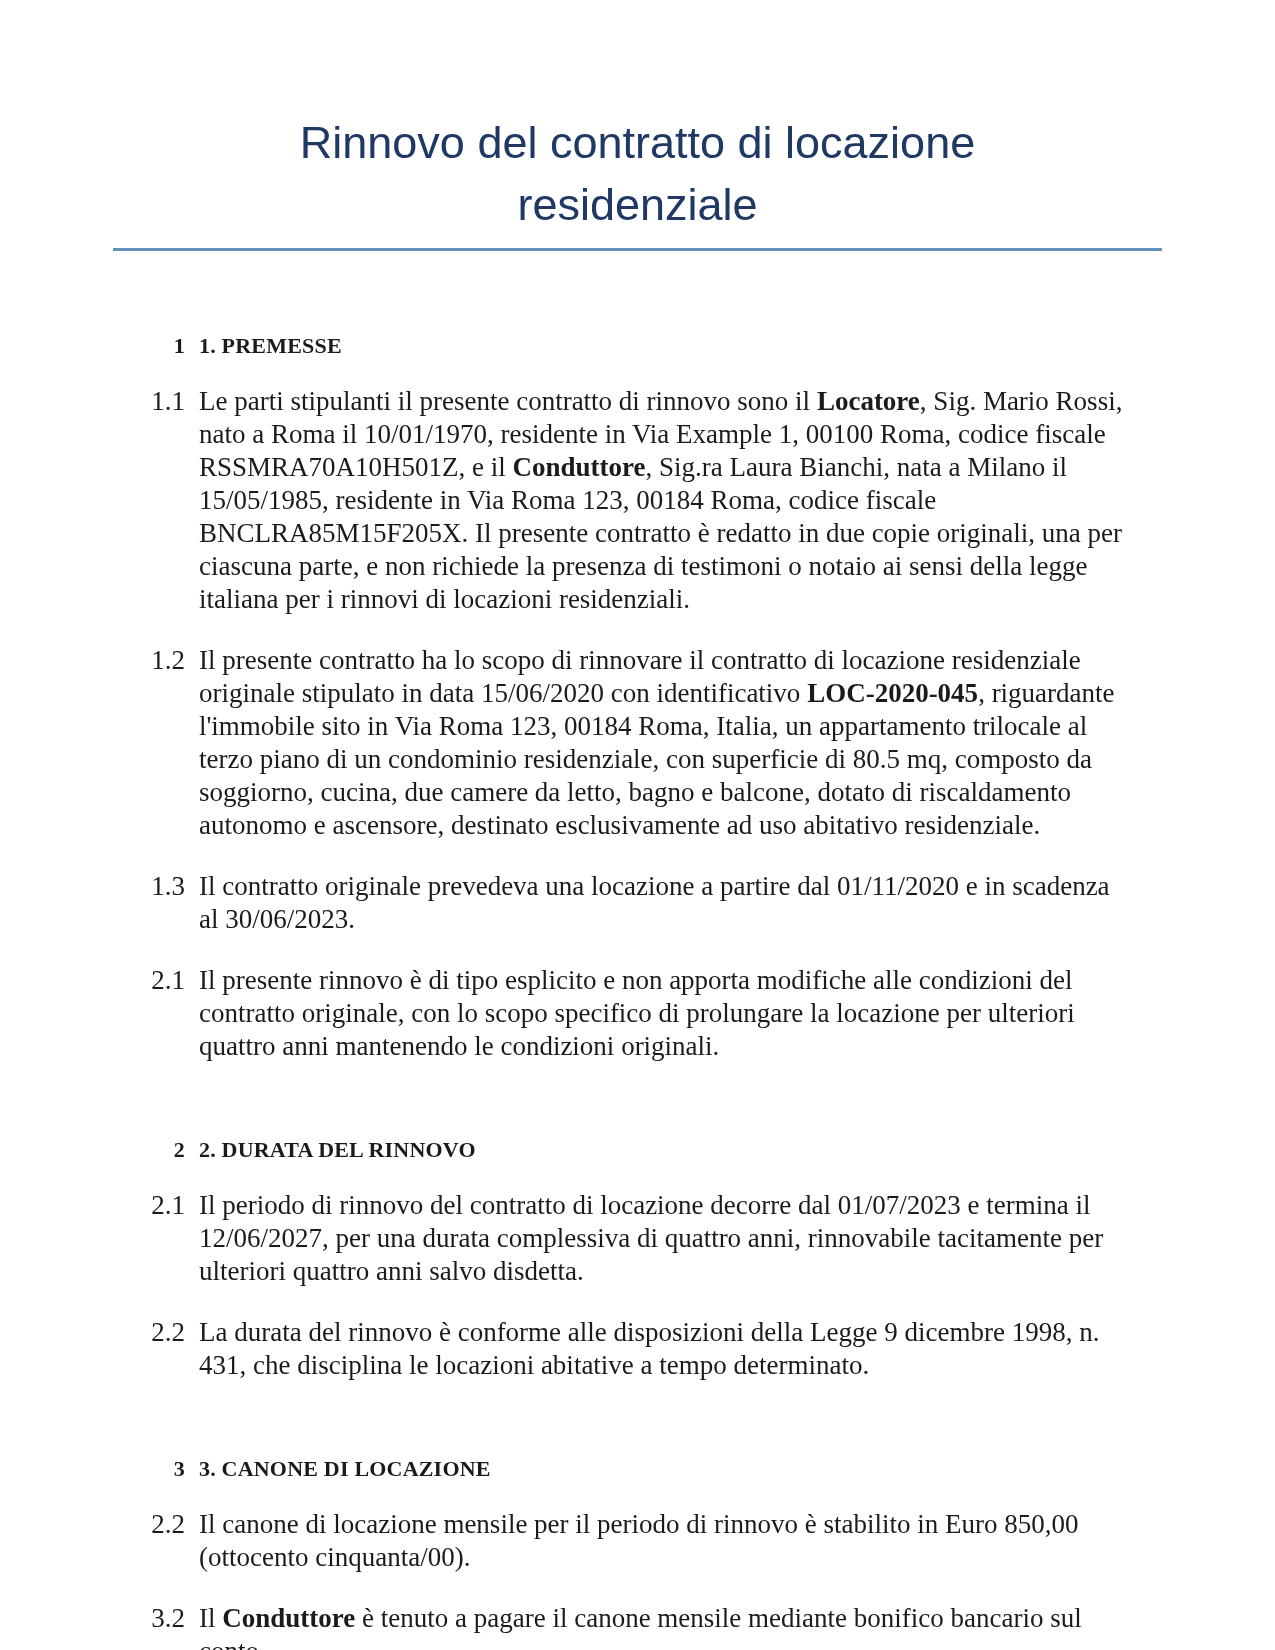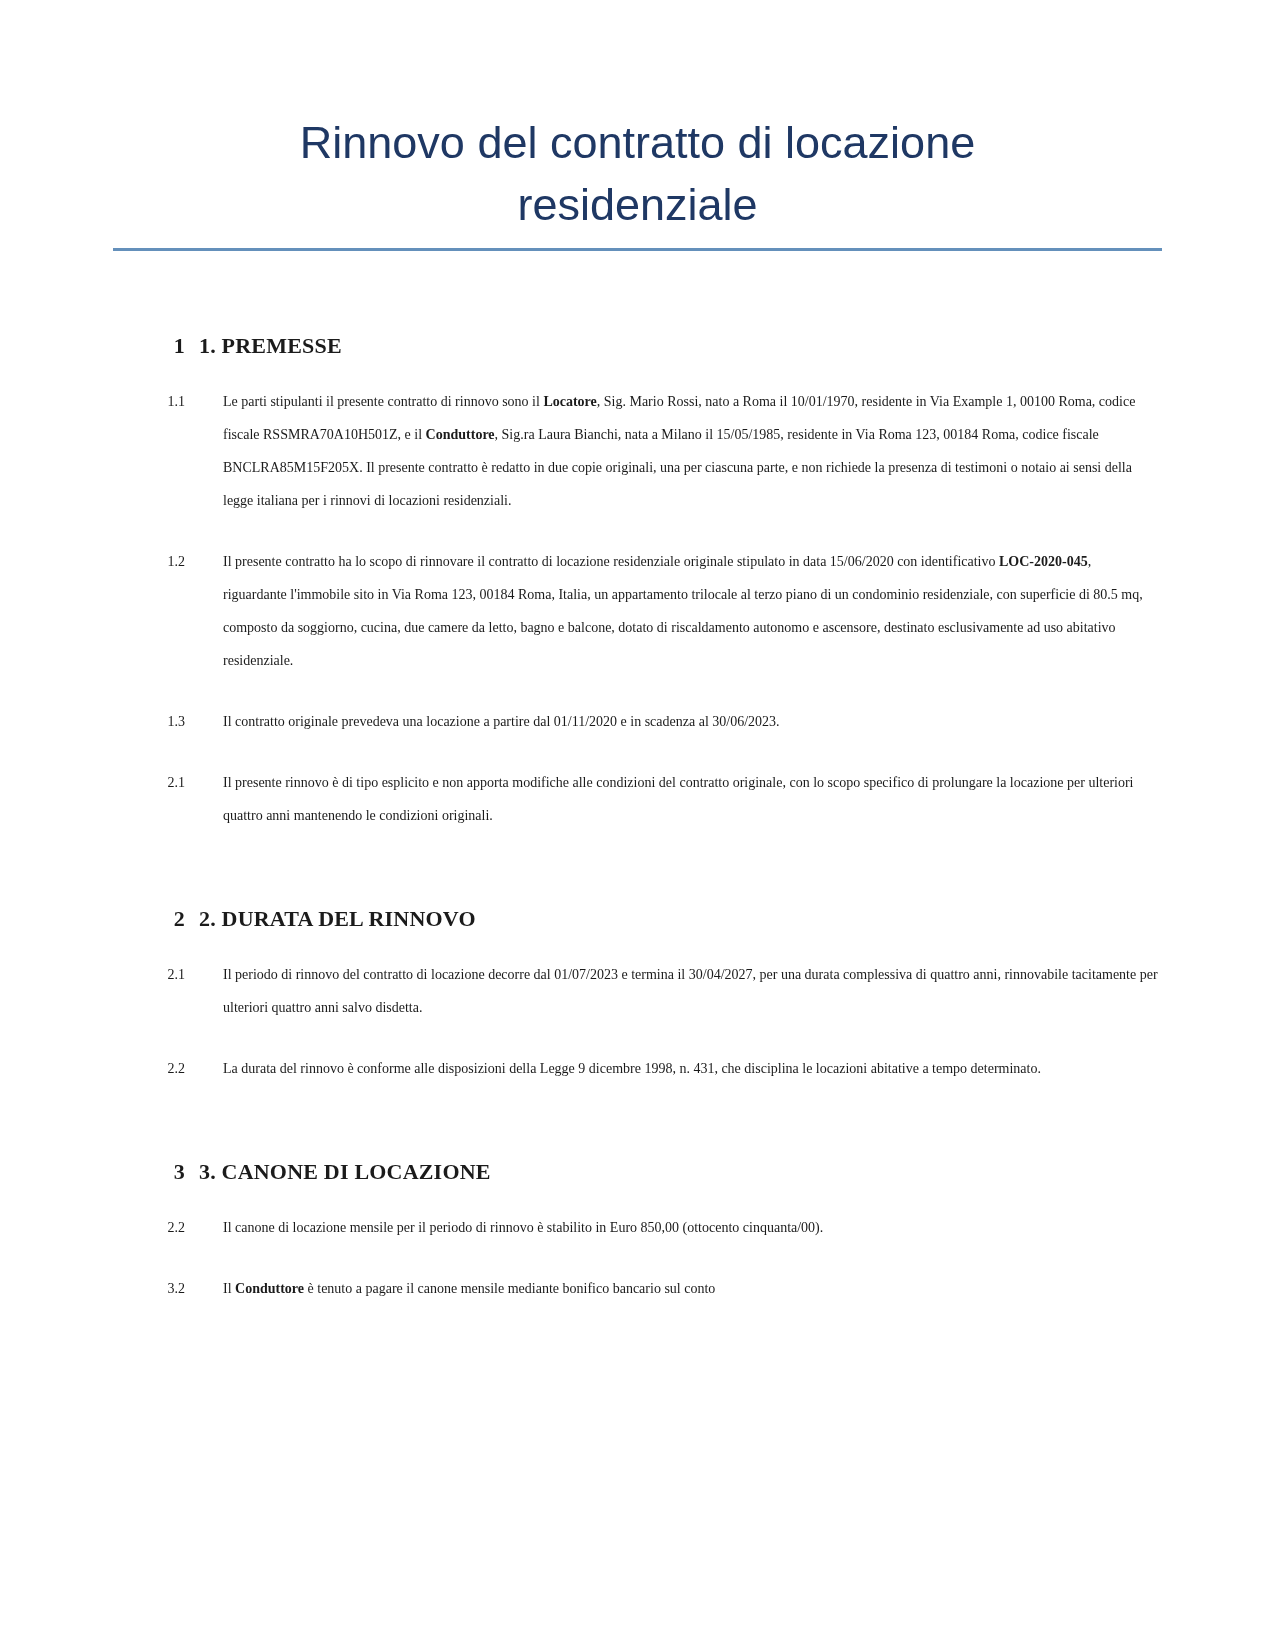--- a/index.html
+++ b/index.html
@@ -45,30 +45,29 @@
     font-weight: 700;
     font-size: 22px;
     line-height: 30px;
     margin: 72px 0 24px 0;
     letter-spacing: 0.2px;
   }
   .para {
     display: grid;
     grid-template-columns: 72px 1fr;
     column-gap: 14px;
-    font-size: 14px;
+    font-size: 27px;
     line-height: 33px;
     margin: 0 0 28px 0;
   }
   .num {
     text-align: right;
   }
   .body-text {
     max-width: 935px;
-    margin-left: 24px;
   }
   .b {
     font-weight: 700;
   }
 </style>
 </head>
 <body>
 
 <div class="page">
   <h1 class="title">Rinnovo del contratto di locazione residenziale</h1>
@@ -96,21 +95,21 @@
           <div class="body-text"><span>Il presente rinnovo è di tipo esplicito e non apporta modifiche alle condizioni del contratto originale, con lo scopo specifico di prolungare la locazione per ulteriori quattro anni mantenendo le condizioni originali.</span></div>
         </div>
       </section>
       <section>
         <div class="sec-head">
           <span class="num">2</span>
           <span>2. DURATA DEL RINNOVO</span>
         </div>
         <div class="para">
           <span class="num">2.1</span>
-          <div class="body-text"><span>Il periodo di rinnovo del contratto di locazione decorre dal 01/07/2023 e termina il 30/04/2027, per una durata complessiva di quattro anni, rinnovabile tacitamente per ulteriori quattro anni salvo disdetta.</span></div>
+          <div class="body-text"><span>Il periodo di rinnovo del contratto di locazione decorre dal 01/07/2023 e termina il 12/06/2027, per una durata complessiva di quattro anni, rinnovabile tacitamente per ulteriori quattro anni salvo disdetta.</span></div>
         </div>
         <div class="para">
           <span class="num">2.2</span>
           <div class="body-text"><span>La durata del rinnovo è conforme alle disposizioni della Legge 9 dicembre 1998, n. 431, che disciplina le locazioni abitative a tempo determinato.</span></div>
         </div>
       </section>
       <section>
         <div class="sec-head">
           <span class="num">3</span>
           <span>3. CANONE DI LOCAZIONE</span>

